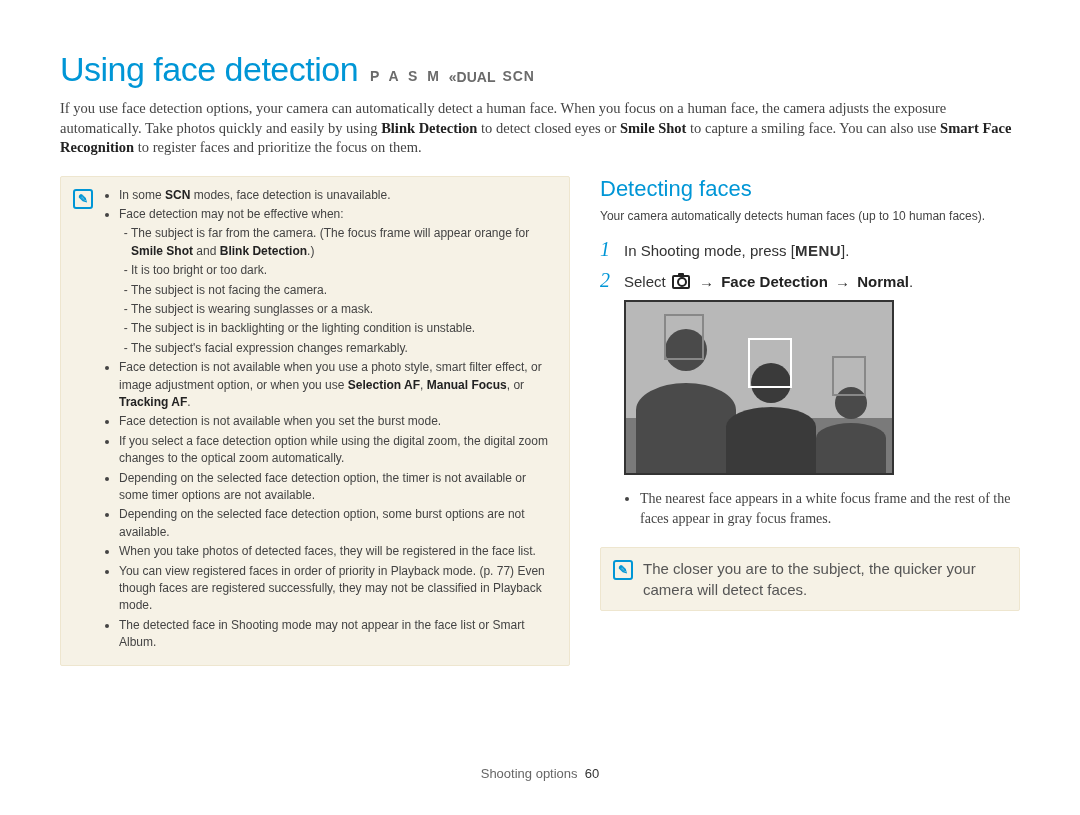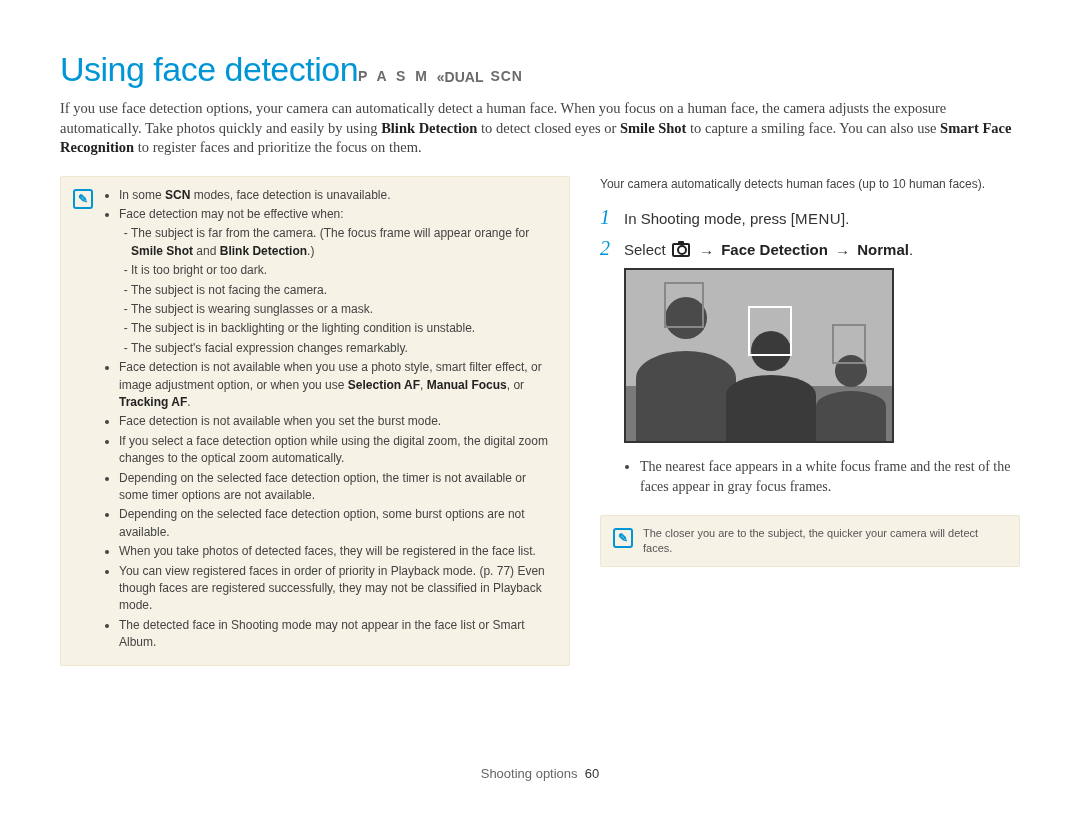--- a/index.html
+++ b/index.html
@@ -8,20 +8,21 @@
     height: 815px;
     background: #fff;
     font-family: Arial, Helvetica, sans-serif;
     color: #333;
     padding: 50px 60px 20px 60px;
     position: relative;
   }
   .title-row {
     display: flex;
     align-items: baseline;
+    gap: 12px;
     margin-bottom: 10px;
   }
   .title {
     font-size: 34px;
     font-weight: 300;
     color: #0096d6;
     letter-spacing: -0.5px;
   }
   .modes {
     font-size: 14px;
@@ -101,21 +102,21 @@
     font-style: italic;
     font-family: Georgia, 'Times New Roman', serif;
     color: #0096d6;
     font-size: 20px;
     font-weight: 400;
     width: 14px;
   }
   .step-text { flex: 1; line-height: 1.35; }
   .step-text b { font-weight: 700; color: #222; }
   .menu-label {
-    font-weight: 400;
+    font-weight: 700;
     letter-spacing: 0.5px;
   }
   .cam-icon {
     display: inline-flex;
     width: 18px;
     height: 14px;
     border: 2px solid #222;
     border-radius: 2px;
     position: relative;
     vertical-align: -2px;
@@ -190,21 +191,21 @@
   .note-box-small {
     background: #f6f2e6;
     border: 1px solid #eee6cf;
     border-radius: 2px;
     padding: 10px 12px;
     display: flex;
     gap: 10px;
     align-items: flex-start;
   }
   .note-box-small .note-text {
-    font-size: 11px;
+    font-size: 15px;
     line-height: 1.4;
     color: #555;
   }
   .footer {
     position: absolute;
     bottom: 34px;
     left: 0;
     width: 100%;
     text-align: center;
     font-size: 13px;
@@ -264,20 +265,21 @@
           <li>Depending on the selected face detection option, some burst options are not available.</li>
           <li>When you take photos of detected faces, they will be registered in the face list.</li>
           <li>You can view registered faces in order of priority in Playback mode. (p. 77) Even though faces are registered successfully, they may not be classified in Playback mode.</li>
           <li>The detected face in Shooting mode may not appear in the face list or Smart Album.</li>
         </ul>
       </div>
     </div>
   </div>
 
   <div class="col-right">
+    <h2 class="subheading">Detecting faces</h2>
     <p class="subpara">Your camera automatically detects human faces (up to 10 human faces).</p>
 
     <div class="step">
       <span class="step-num">1</span>
       <span class="step-text">
         <span>In Shooting mode, press [</span><span class="menu-label">MENU</span><span>].</span>
       </span>
     </div>
 
     <div class="step">

